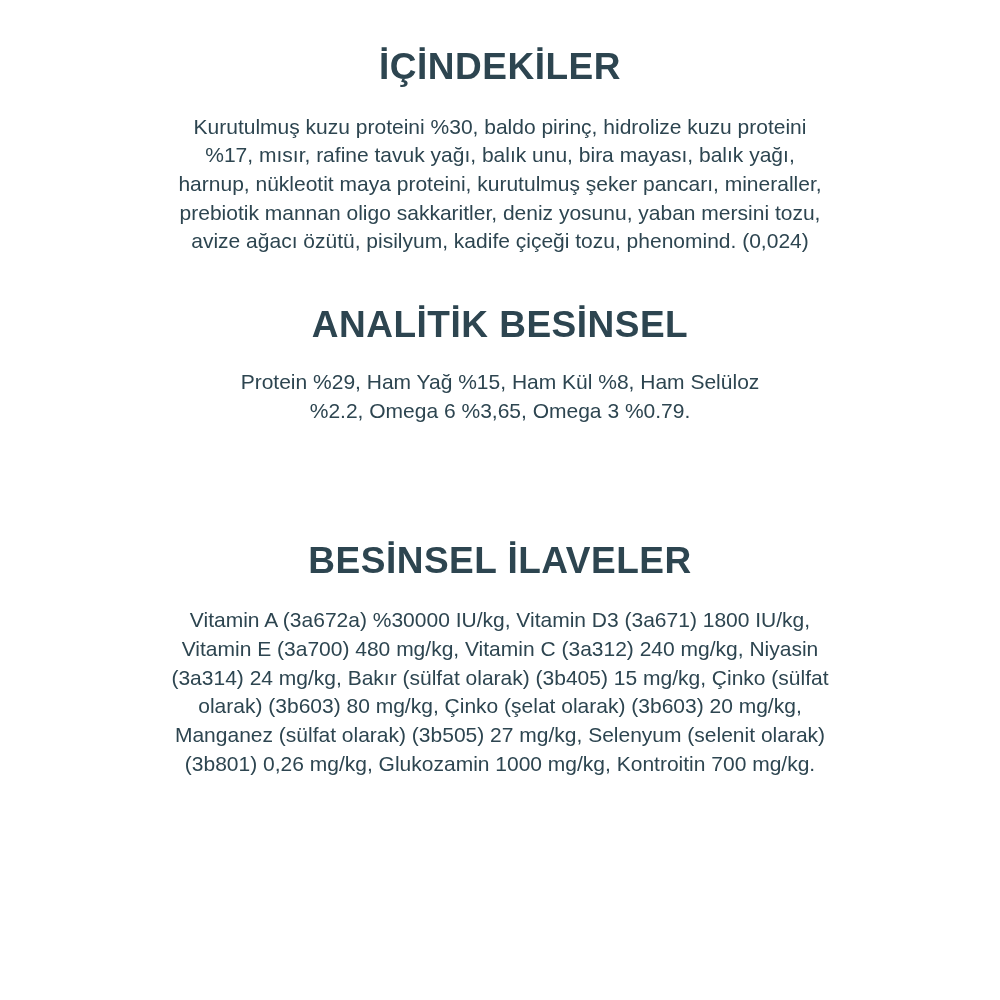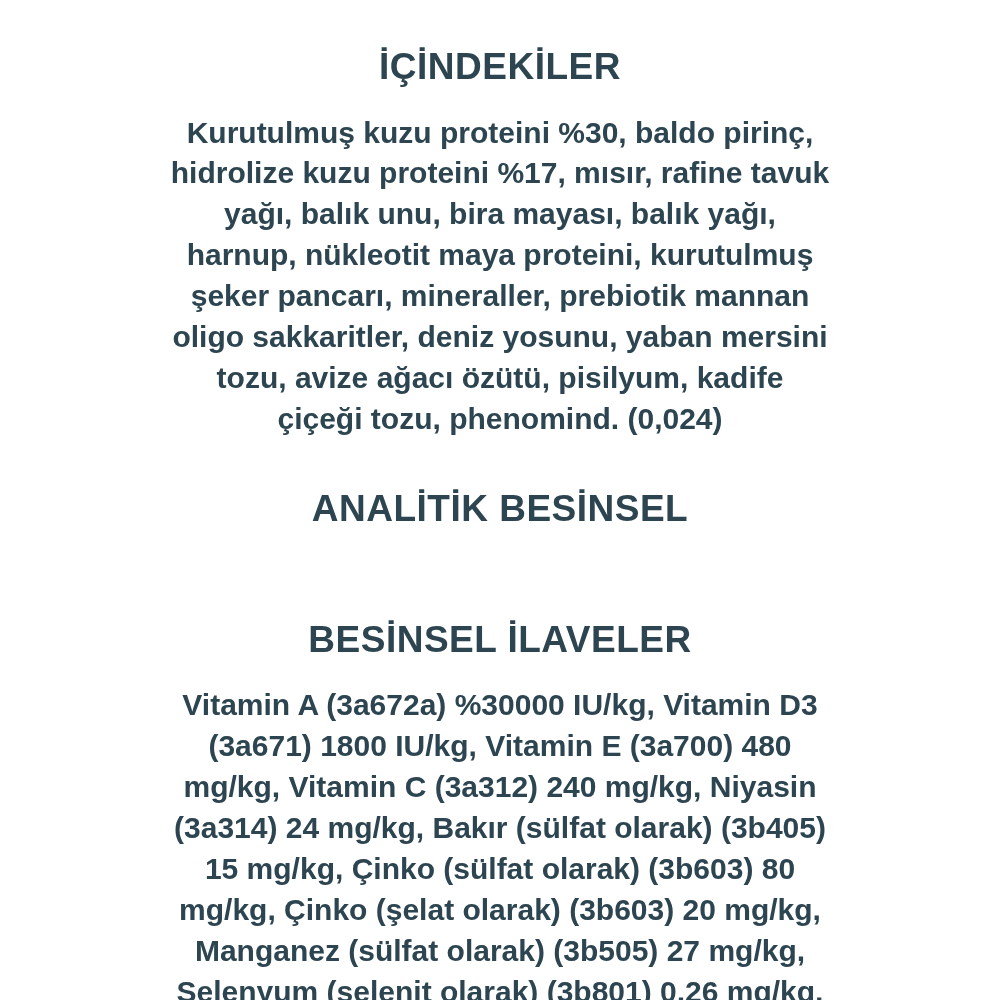--- a/index.html
+++ b/index.html
@@ -32,49 +32,49 @@
   .section-title {
     font-size: 37px;
     font-weight: bold;
     letter-spacing: 0.5px;
     color: #2d4550;
     text-align: center;
     margin: 0;
     line-height: 1.15;
   }
   .section-body {
-    font-size: 30px;
+    font-size: 21px;
     line-height: 1.365;
     color: #2d4550;
     text-align: center;
     margin: 0;
     max-width: 780px;
-    font-weight: bold;
   }
   #sec-ingredients .section-title { margin-bottom: 24px; }
   #sec-ingredients .section-body { max-width: 660px; }
   #sec-analytics { margin-top: 48px; }
   #sec-analytics .section-title { margin-bottom: 22px; }
   #sec-analytics .section-body { max-width: 540px; }
   #sec-additives { margin-top: 66px; }
-  #sec-additives .section-title { margin-bottom: 24px; }
+  #sec-additives .section-title { margin-bottom: 24px; margin-top: 48px; }
   #sec-additives .section-body { max-width: 680px; }
 </style>
 </head>
 <body>
 
 <div class="page">
 
   <div class="section" id="sec-ingredients">
     <h2 class="section-title">İÇİNDEKİLER</h2>
     <p class="section-body">Kurutulmuş kuzu proteini %30, baldo pirinç, hidrolize kuzu proteini %17, mısır, rafine tavuk yağı, balık unu, bira mayası, balık yağı, harnup, nükleotit maya proteini, kurutulmuş şeker pancarı, mineraller, prebiotik mannan oligo sakkaritler, deniz yosunu, yaban mersini tozu, avize ağacı özütü, pisilyum, kadife çiçeği tozu, phenomind. (0,024)</p>
   </div>
 
   <div class="section" id="sec-analytics">
     <h2 class="section-title">ANALİTİK BESİNSEL</h2>
+    <p class="section-body">Protein %29, Ham Yağ %15, Ham Kül %8, Ham Selüloz %2.2, Omega 6 %3,65, Omega 3 %0.79.</p>
   </div>
 
   <div class="section" id="sec-additives">
     <h2 class="section-title">BESİNSEL İLAVELER</h2>
     <p class="section-body">Vitamin A (3a672a) %30000 IU/kg, Vitamin D3 (3a671) 1800 IU/kg, Vitamin E (3a700) 480 mg/kg, Vitamin C (3a312) 240 mg/kg, Niyasin (3a314) 24 mg/kg, Bakır (sülfat olarak) (3b405) 15 mg/kg, Çinko (sülfat olarak) (3b603) 80 mg/kg, Çinko (şelat olarak) (3b603) 20 mg/kg, Manganez (sülfat olarak) (3b505) 27 mg/kg, Selenyum (selenit olarak) (3b801) 0,26 mg/kg, Glukozamin 1000 mg/kg, Kontroitin 700 mg/kg.</p>
   </div>
 
 </div>
 
 </body></html>

